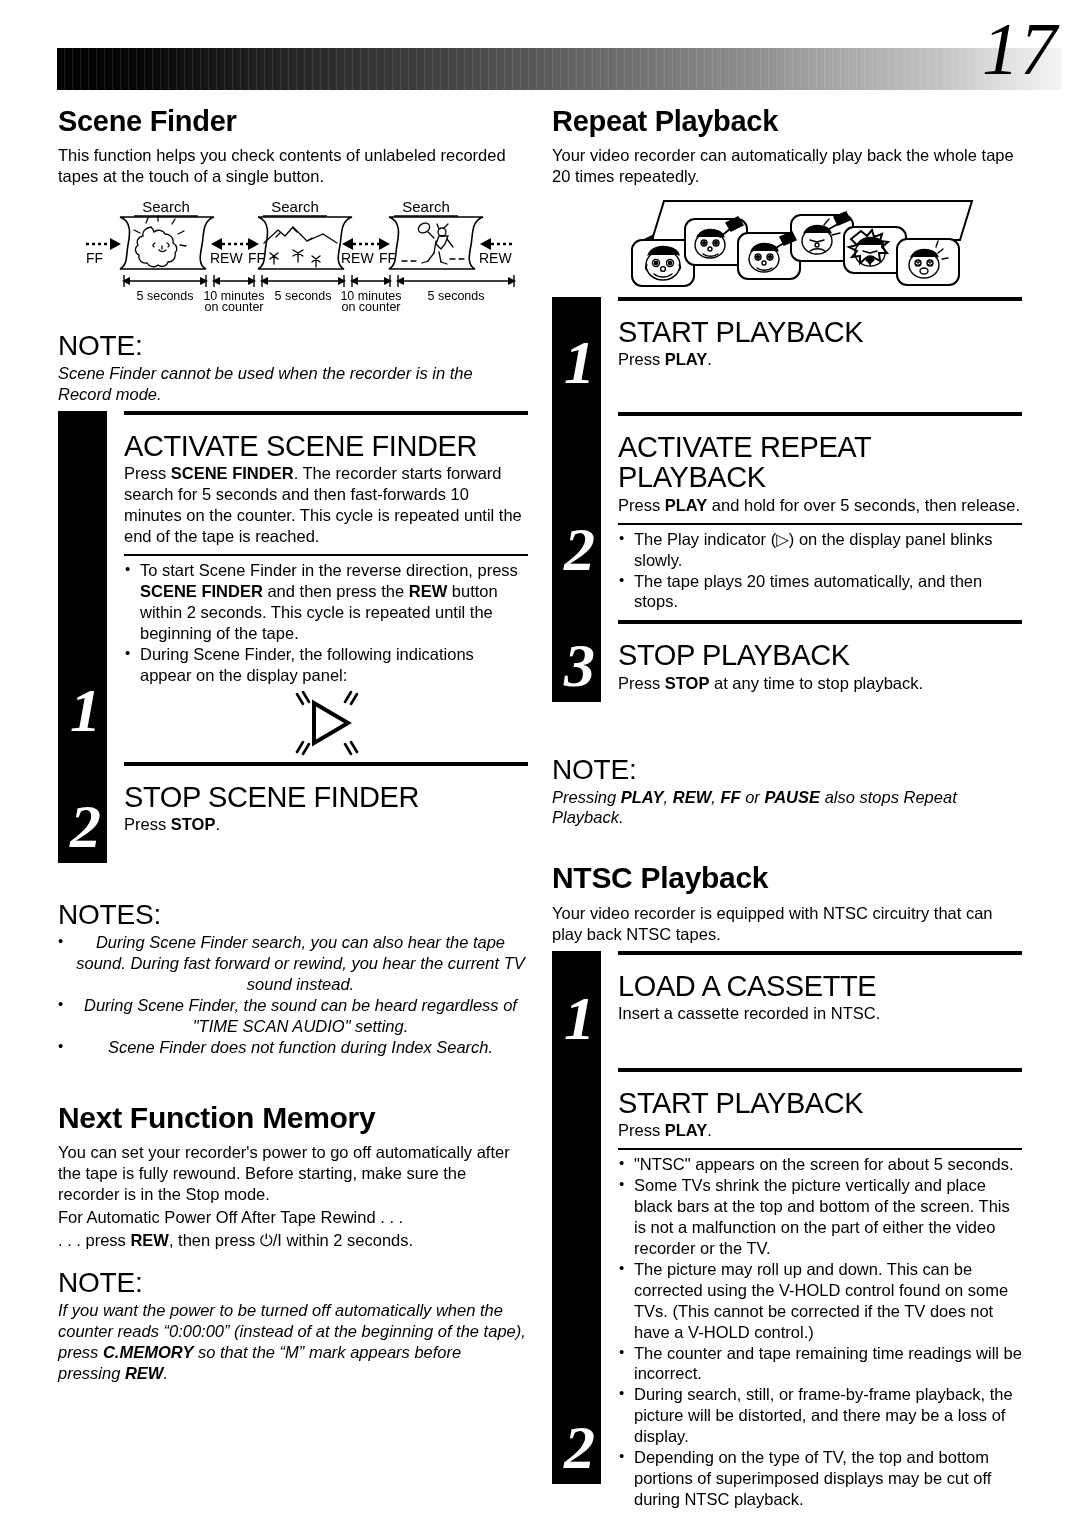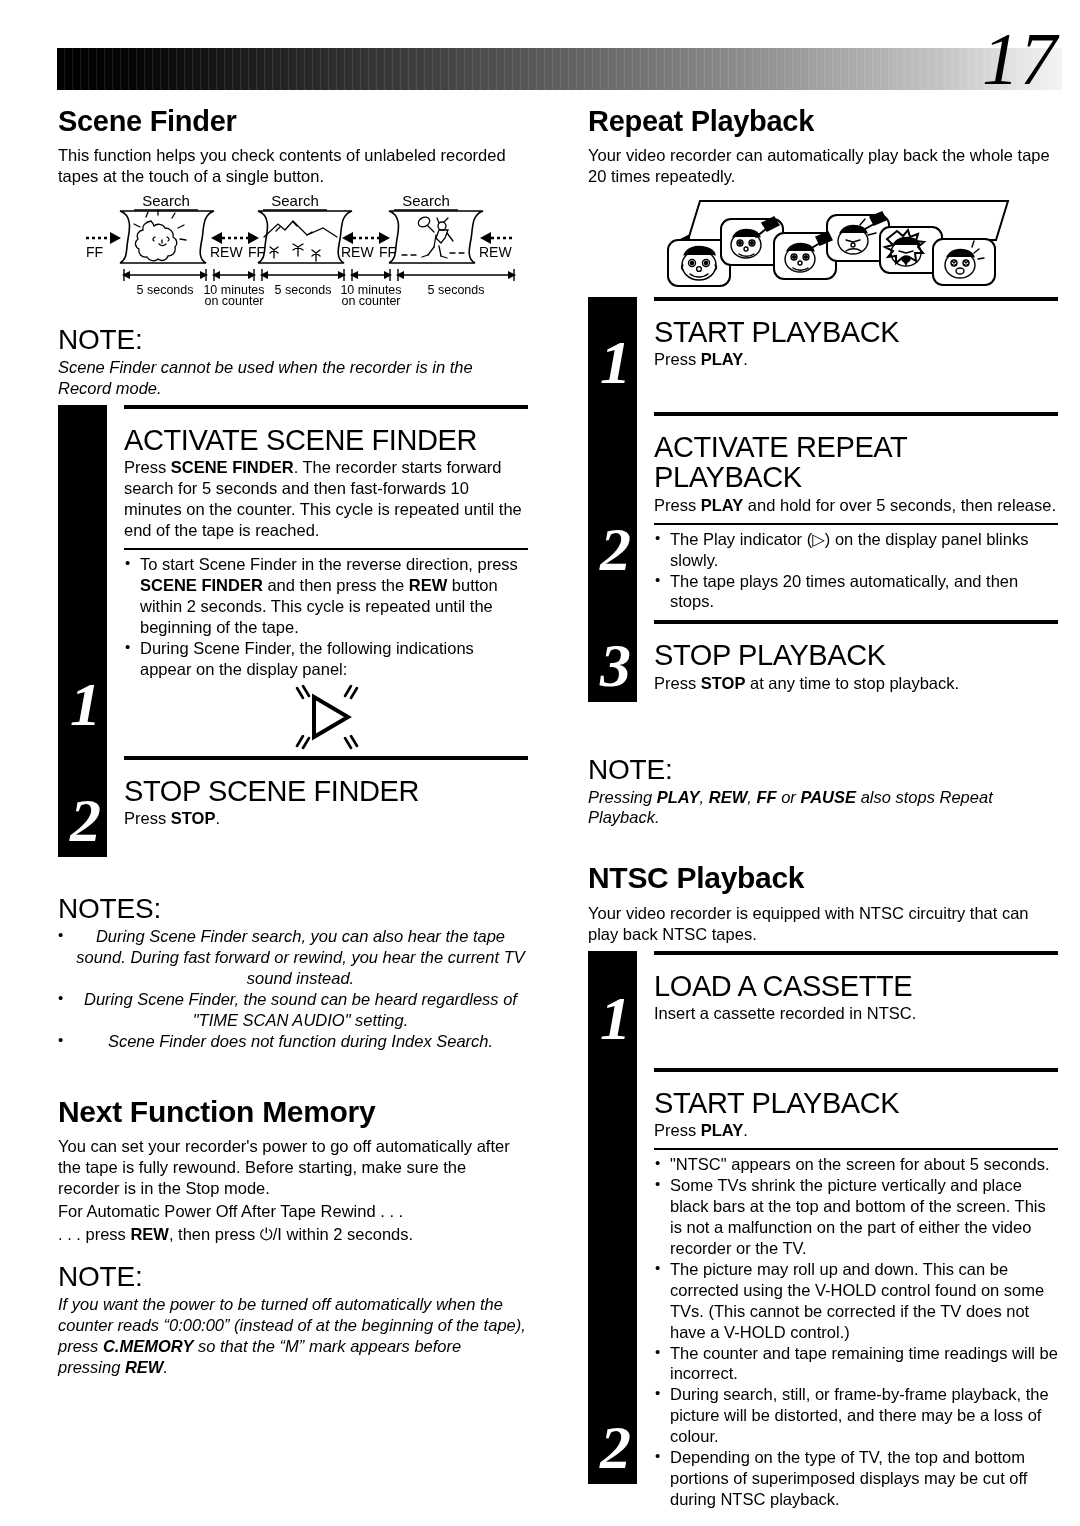--- a/index.html
+++ b/index.html
@@ -37,37 +37,37 @@
   .grad-bar::after{
     content:"";
     position:absolute; left:0; top:0; right:0; bottom:0;
     background: repeating-linear-gradient(to right,
        rgba(255,255,255,0.00) 0px, rgba(255,255,255,0.00) 7px,
        rgba(255,255,255,0.10) 7px, rgba(255,255,255,0.10) 8px);
   }
   .page-number {
     position: absolute;
     right: 22px;
-    top: 22px;
+    top: 12px;
     font-family: "Liberation Serif", serif;
     font-style: italic;
     font-size: 74px;
     line-height: 1;
     font-weight: 400;
     letter-spacing: 1px;
   }
 
   
   .col {
     position: absolute;
     top: 100px;
     width: 470px;
   }
   .col-left  { left: 58px; }
-  .col-right { left: 588px; }
+  .col-right { left: 552px; }
 
   
   h2.section-title {
     font-size: 29px;
     font-weight: bold;
     margin: 6px 0 8px 0;
     letter-spacing: -0.3px;
     line-height: 1.08;
   }
   p.body-text {
@@ -174,21 +174,21 @@
   }
   ul.bullets > li::before {
     content: "\2022";
     position: absolute;
     left: 1px; top: -1px;
     font-size: 15px;
   }
   .spacer-block { width: 100%; }
 
   
-  .sf-diagram { margin: 4px 0 0 0; text-decoration: underline; }
+  .sf-diagram { margin: 10px 0 0 0; text-decoration: underline; }
 
   
   .play-ind { text-align: center; margin: 4px 0 2px 0; }
 
   b, strong { font-weight: bold; }
 </style>
 </head>
 <body>
 
 <div class="page-header">
@@ -513,19 +513,19 @@
       <div class="step">
         <div class="rule-thick"></div>
         <div class="step-title">START PLAYBACK</div>
         <p class="step-text" id="nt-s2-text">Press <b>PLAY</b>.</p>
         <div class="rule-thin"></div>
         <ul class="bullets" id="nt-s2-bullets">
             <li>"NTSC" appears on the screen for about 5 seconds.</li>
             <li>Some TVs shrink the picture vertically and place black bars at the top and bottom of the screen. This is not a malfunction on the part of either the video recorder or the TV.</li>
             <li>The picture may roll up and down. This can be corrected using the V-HOLD control found on some TVs. (This cannot be corrected if the TV does not have a V-HOLD control.)</li>
             <li>The counter and tape remaining time readings will be incorrect.</li>
-            <li>During search, still, or frame-by-frame playback, the picture will be distorted, and there may be a loss of colour.</li>
+            <li>During search, still, or frame-by-frame playback, the picture will be distorted, and there may be a loss of display.</li>
             <li>Depending on the type of TV, the top and bottom portions of superimposed displays may be cut off during NTSC playback.</li>
           </ul>
       </div>
     </div>
   </div>
 </div>
 
 </body></html>

